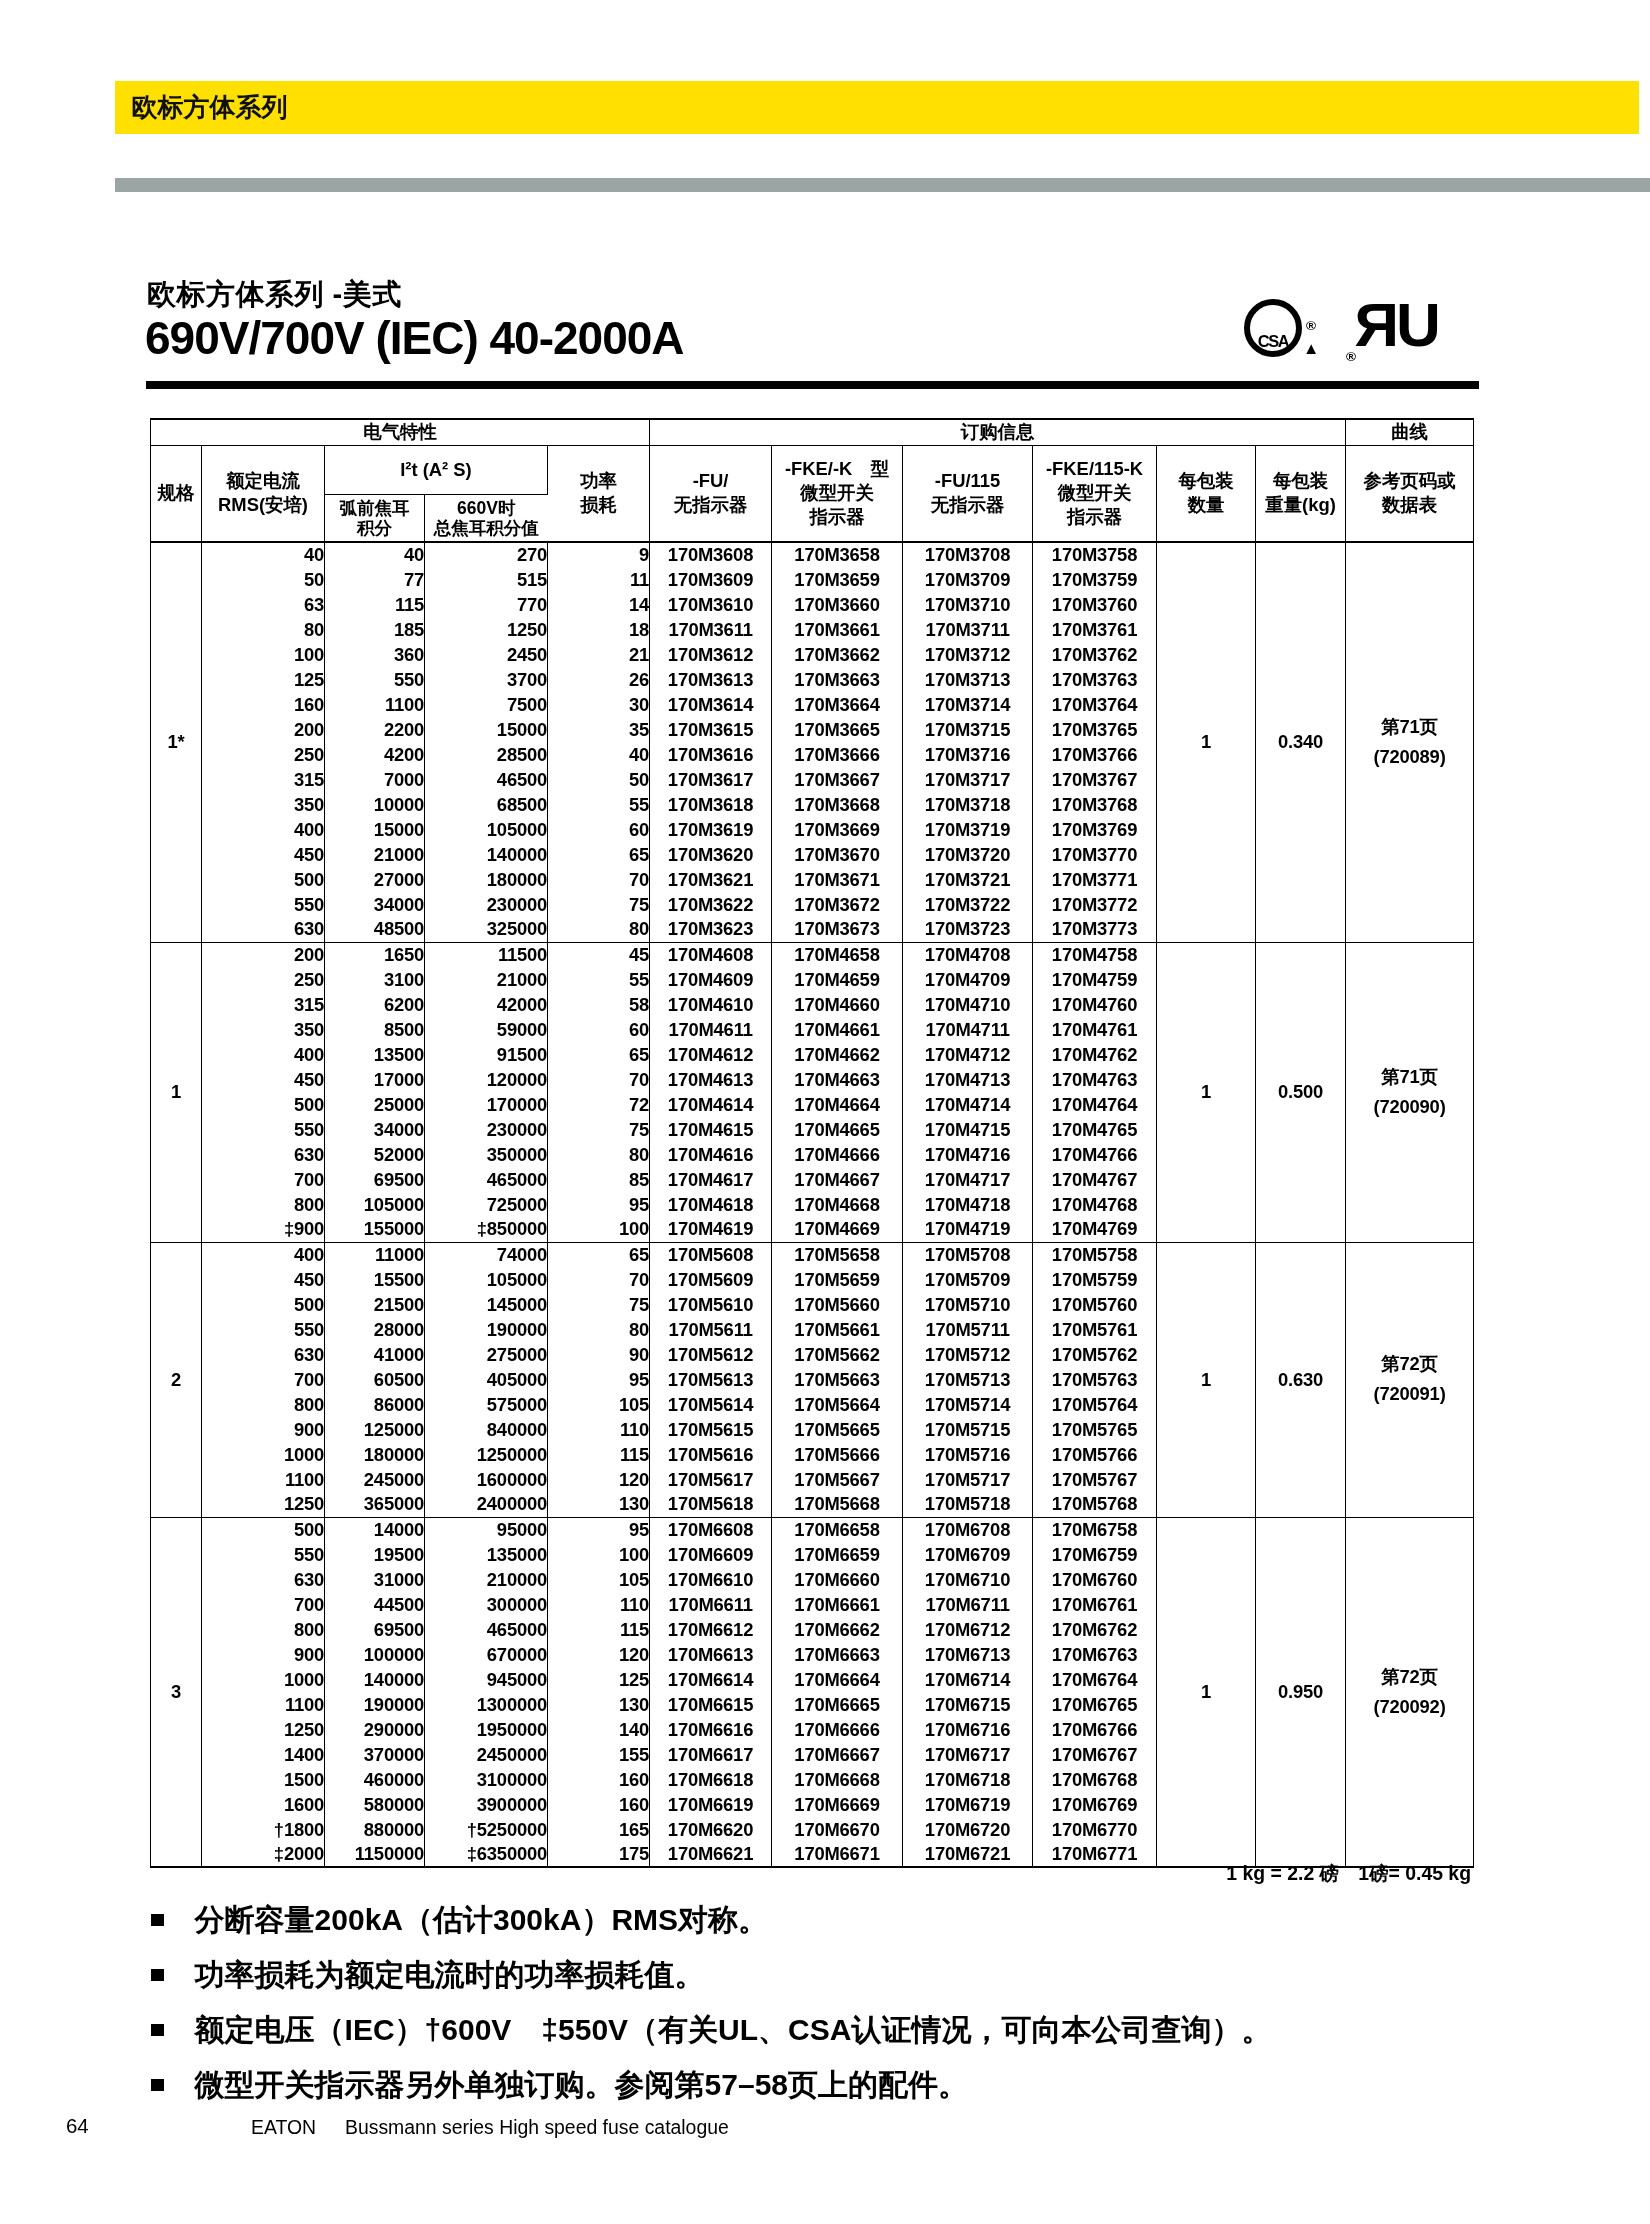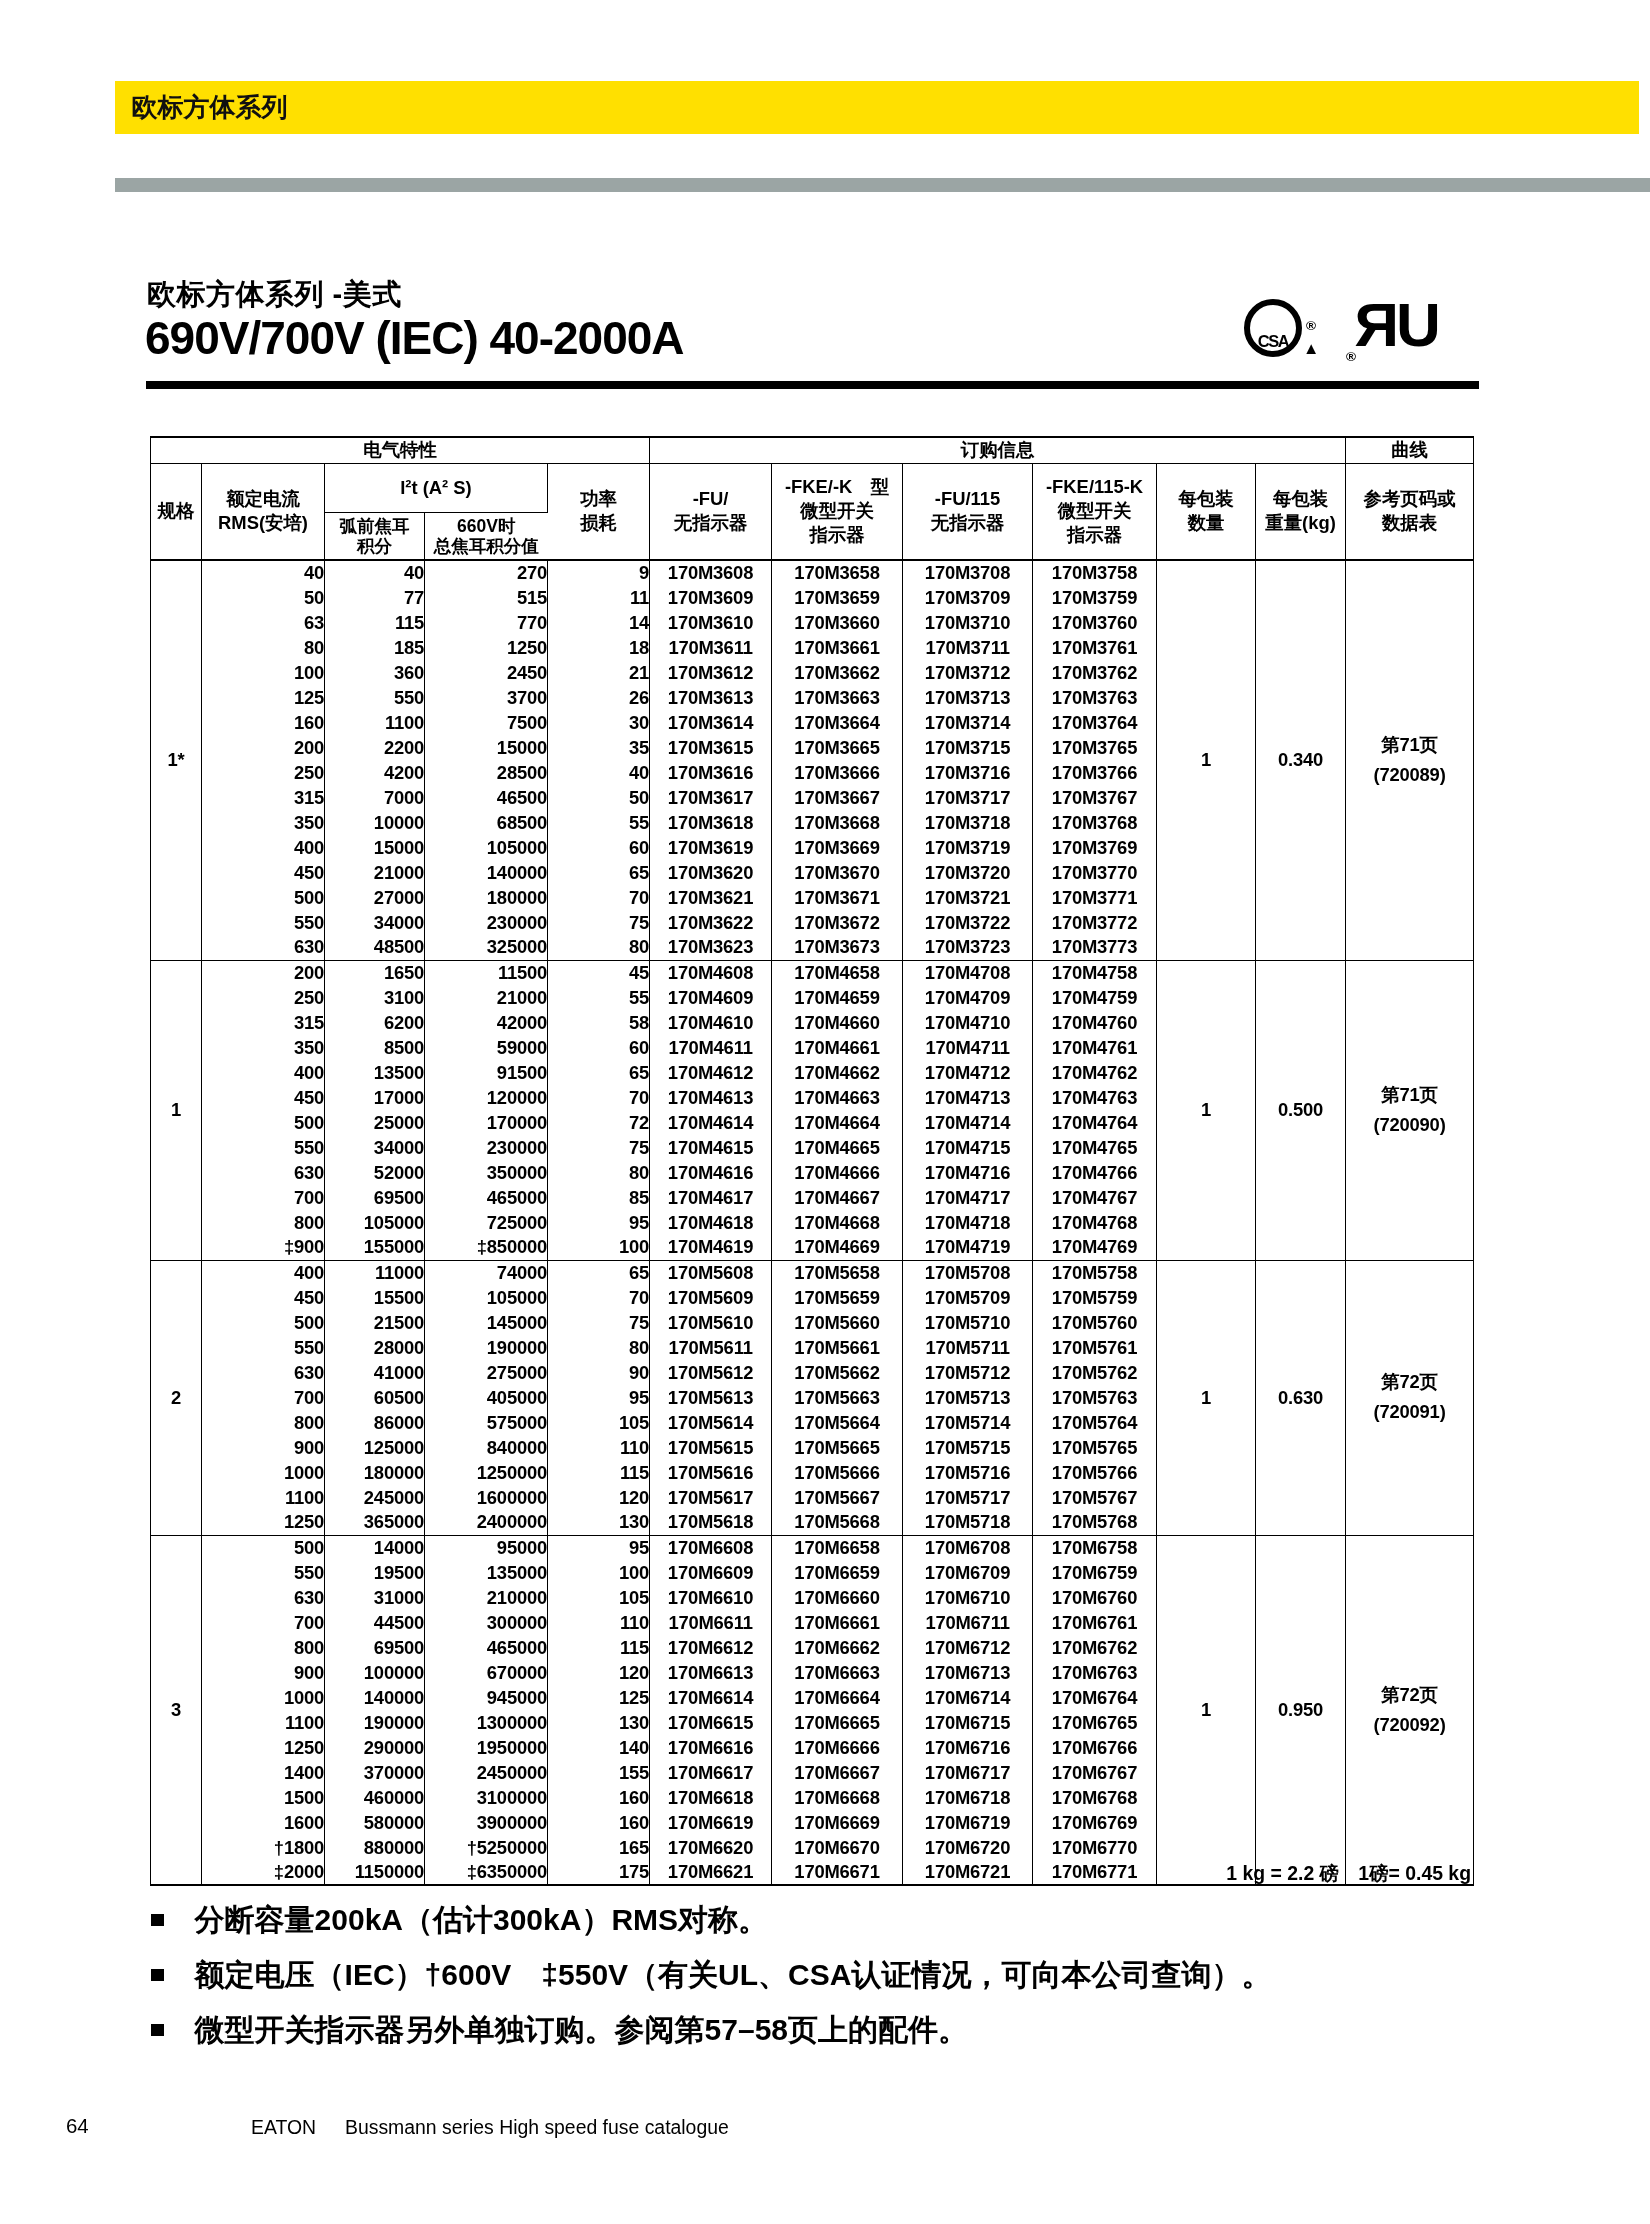--- a/index.html
+++ b/index.html
@@ -25,21 +25,21 @@
   .csa-circle { left:1244px; top:299px; width:58px; height:58px; border:6.8px solid #000;
     border-radius:50%; box-sizing:border-box; display:flex; align-items:flex-end;
     justify-content:center; font-weight:900; font-size:16.5px; letter-spacing:-1.5px; }
   .csa-reg { left:1306px; top:318px; font-size:13.6px; font-weight:700; }
   .csa-tri { left:1303px; top:339px; font-size:16.5px; }
   .ul-mark { left:1357px; top:294px; font-size:62px; font-weight:900;
     transform:scaleX(-1); letter-spacing:-2.9px; line-height:1; }
   .ul-reg { left:1346px; top:349px; font-size:13.6px; font-weight:700; }
 
   
-  table.fuse { position:absolute; left:150px; top:436px; width:1319px;
+  table.fuse { position:absolute; left:150px; top:418px; width:1319px;
     border-collapse:collapse; table-layout:fixed;
     border-left:1.5px solid #000; border-right:1.5px solid #000;
     border-top:2.4px solid #000; border-bottom:2.9px solid #000; }
   .fuse th, .fuse td { border-right:1.5px solid #000; padding:0; margin:0;
     font-weight:700; vertical-align:middle; overflow:hidden; }
   .fuse th:last-child, .fuse td.c-ref { border-right:none; }
   .fuse thead tr.gh { height:26px; }
   .fuse thead th { font-size:18.4px; text-align:center; line-height:1.3; }
   .fuse thead tr.gh th { border-bottom:1px solid #000; }
   .fuse thead tr.h2 { height:49px; }
@@ -735,20 +735,24 @@
 
   <div class="abs kg-note">1 kg = 2.2 磅　1磅= 0.45 kg</div>
 
   <ul class="abs footnotes">
       <li>
         <span class="bullet"></span>
         <span>分断容量200kA（估计300kA）RMS对称。</span>
       </li>
       <li>
         <span class="bullet"></span>
+        <span>功率损耗为额定电流时的功率损耗值。</span>
+      </li>
+      <li>
+        <span class="bullet"></span>
         <span>额定电压（IEC）†600V　‡550V（有关UL、CSA认证情况，可向本公司查询）。</span>
       </li>
       <li>
         <span class="bullet"></span>
         <span>微型开关指示器另外单独订购。参阅第57–58页上的配件。</span>
       </li>
     </ul>
 
   <div class="abs footer-page">64</div>
   <div class="abs footer-text">

